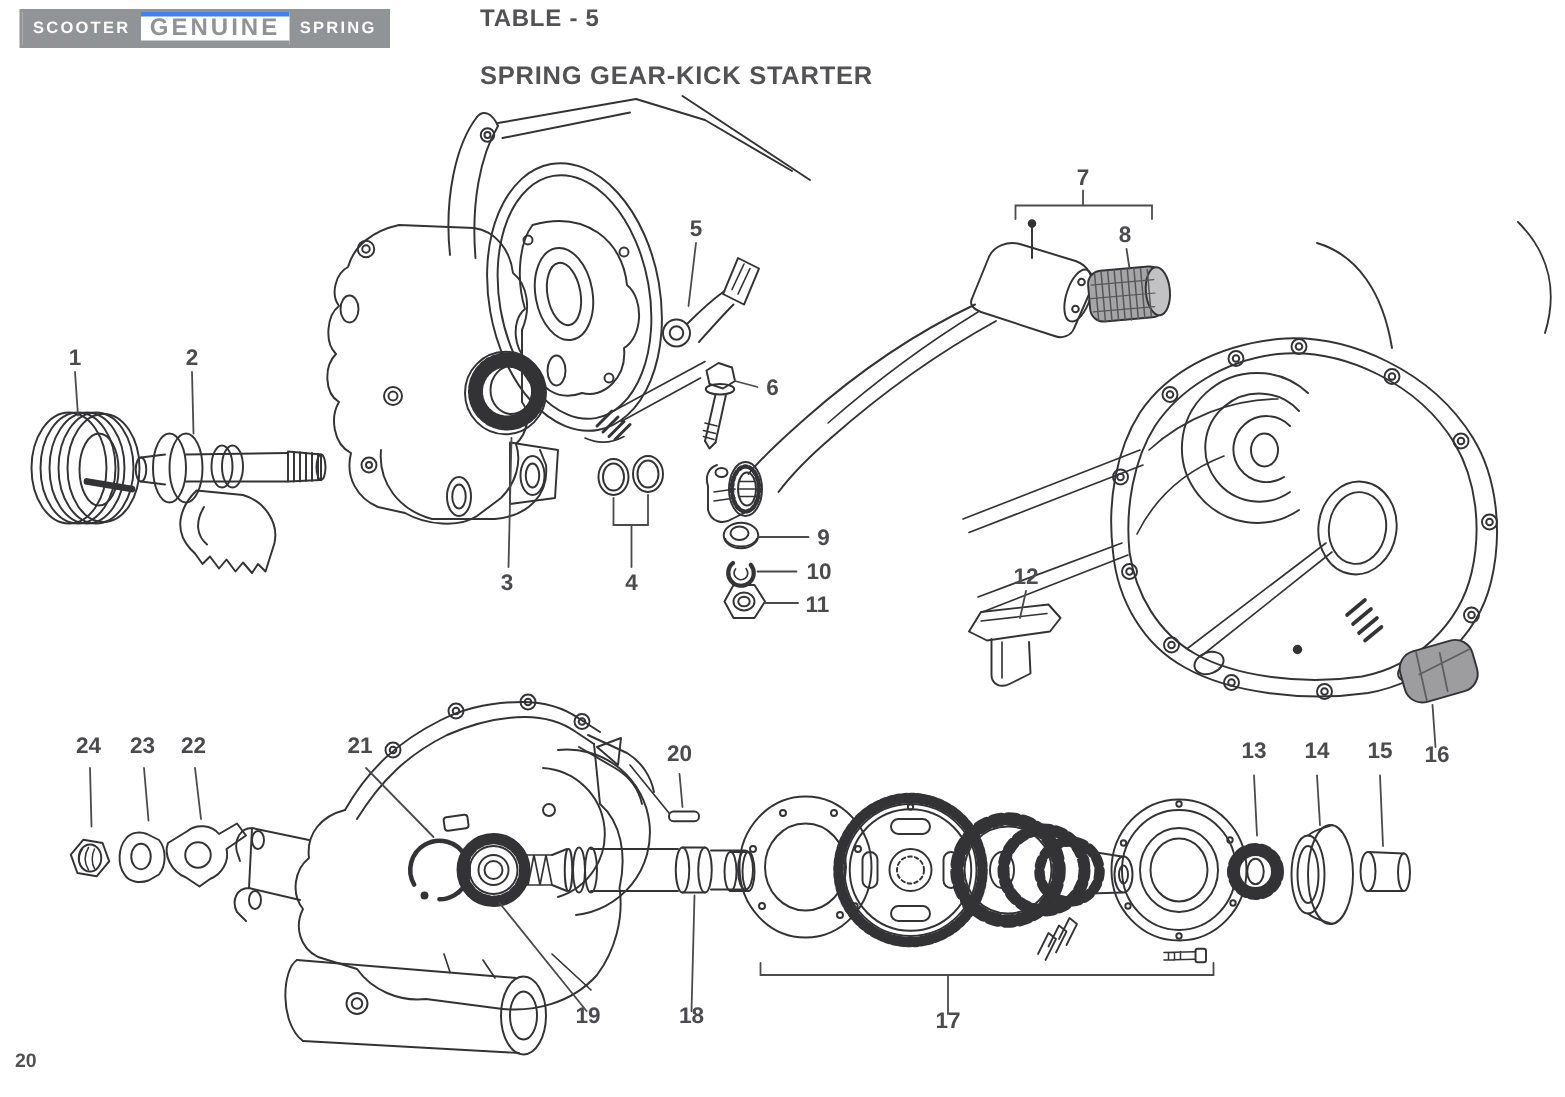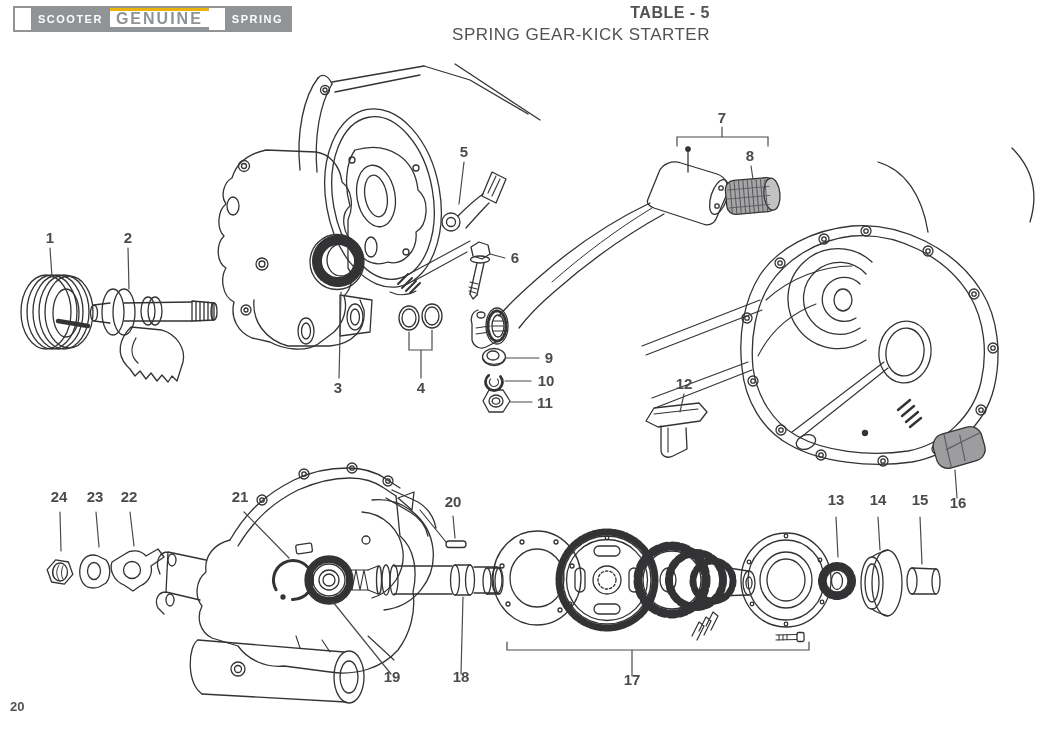--- a/index.html
+++ b/index.html
@@ -2,28 +2,28 @@
 <html><head>
 <meta charset="utf-8">
 <style>
   html,body{margin:0;padding:0;background:#ffffff;}
   #page{position:relative;width:1043px;height:731px;background:#ffffff;overflow:hidden;
         font-family:"Liberation Sans",sans-serif;}
   
   #badge{position:absolute;left:13px;top:6px;display:flex;align-items:stretch;
          border:2px solid #909497;background:#fff;height:22px;}
   #badge .solid{background:#909497;color:#fdfdfd;font-weight:700;font-size:11px;
-       letter-spacing:1.5px;display:flex;align-items:center;padding:0 7px;margin-left:16px;}
+       letter-spacing:1.5px;display:flex;align-items:center;padding:0 7px;}
   #badge .open{background:#fff;color:#8f9396;font-weight:700;font-size:16px;letter-spacing:2px;
-       display:flex;align-items:center;padding:0 6px;border-top:3px solid #eab308;
+       display:flex;align-items:center;padding:0 6px;border-top:3px solid #3b82f6;
        border-bottom:3px solid #909497;}
   
-  #title{position:absolute;left:320px;top:4px;width:390px;text-align:right;color:#525254;}
+  #title{position:absolute;left:320px;top:4px;width:390px;text-align:left;color:#525254;}
   #title .l1{font-size:16px;font-weight:700;letter-spacing:.5px;}
-  #title .l2{font-size:17px;font-weight:400;letter-spacing:.5px;margin-top:3px;}
+  #title .l2{font-size:17px;font-weight:700;letter-spacing:.5px;margin-top:19px;}
   
   #pageno{position:absolute;left:10px;top:699px;font-size:13px;font-weight:700;color:#525254;}
   svg{position:absolute;left:0;top:0;}
   .plbl{font-family:"Liberation Sans",sans-serif;font-weight:700;font-size:15px;
         fill:#4b4b4d;text-anchor:middle;}
 </style>
 </head>
 <body>
 
 <div id="page">

